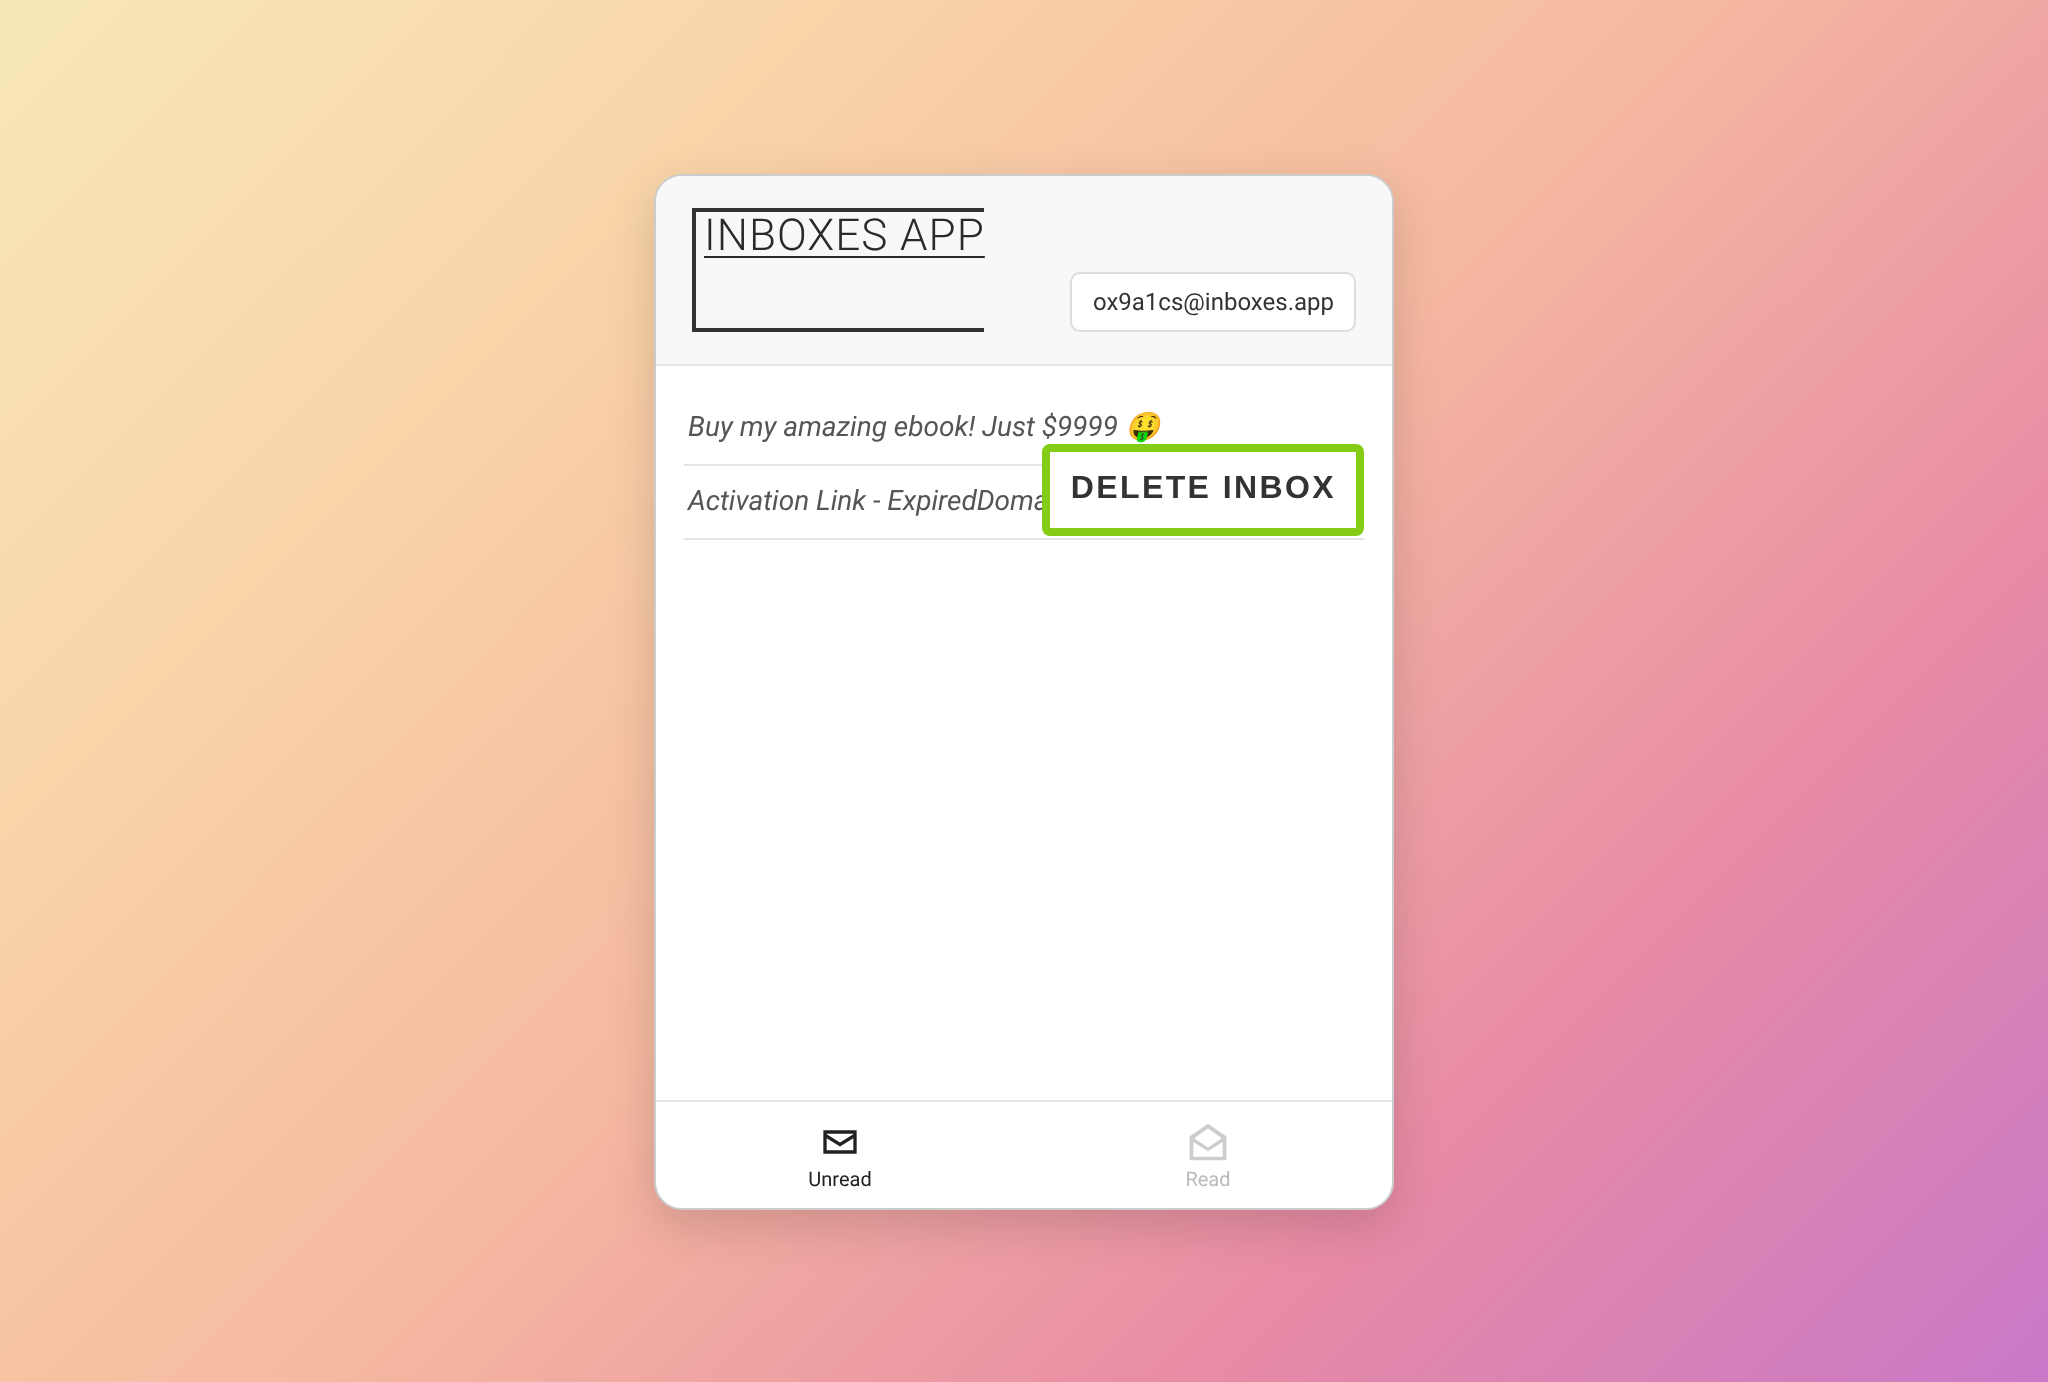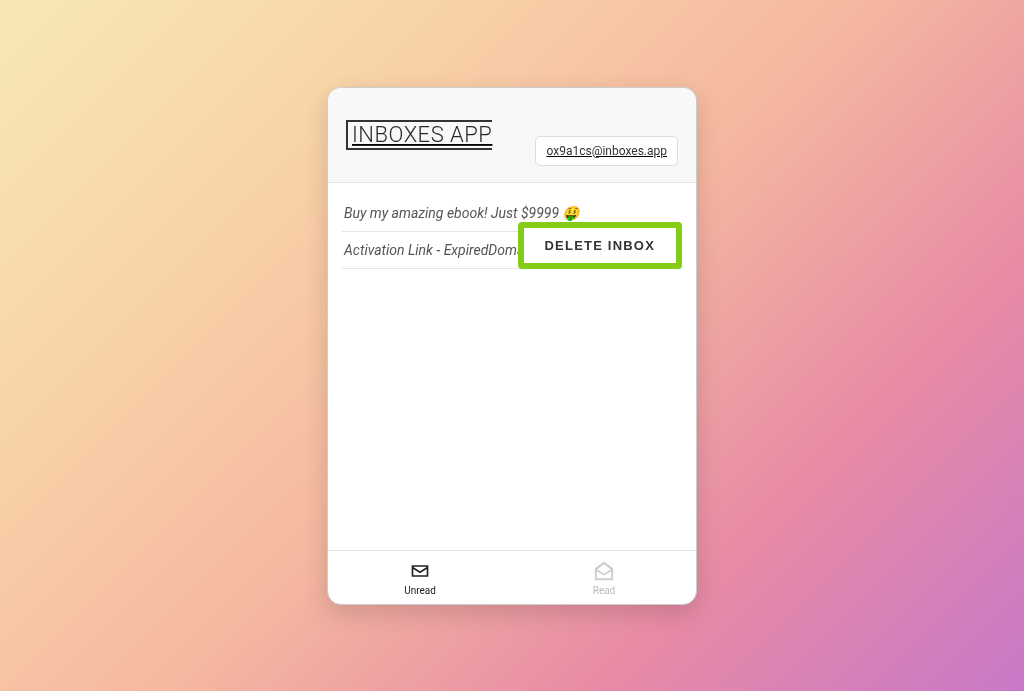--- a/index.html
+++ b/index.html
@@ -25,23 +25,21 @@
       box-shadow: 0 8px 24px rgba(0,0,0,0.15);
       display: flex;
       flex-direction: column;
       overflow: hidden;
     }
     .header {
       background: #f8f8f8;
       border-bottom: 1px solid #e5e5e5;
       padding: 16px 18px 16px 18px;
       display: flex;
-      align-items: center;
       justify-content: space-between;
-      text-decoration: underline;
     }
     .logo {
       display: flex;
       flex-direction: column;
       border-left: 2px solid #333;
       border-top: 2px solid #333;
       border-bottom: 2px solid #333;
       padding: 2px 0 2px 4px;
       line-height: 1;
     }
@@ -79,24 +77,24 @@
       font-style: italic;
     }
     .message-row:first-child {
       padding-top: 0;
     }
     .delete-btn {
       position: absolute;
       top: 39px;
       right: 14px;
       background: #fff;
-      border: 6px solid #84cc16;
+      border: 4px solid #84cc16;
       border-radius: 4px;
-      padding: 10px 21px;
-      font-size: 13px;
+      padding: 10px 10px;
+      font-size: 16px;
       font-weight: 600;
       letter-spacing: 1.2px;
       color: #333;
       cursor: pointer;
     }
     .tabbar {
       border-top: 1px solid #e5e5e5;
       display: flex;
       height: 54px;
     }

